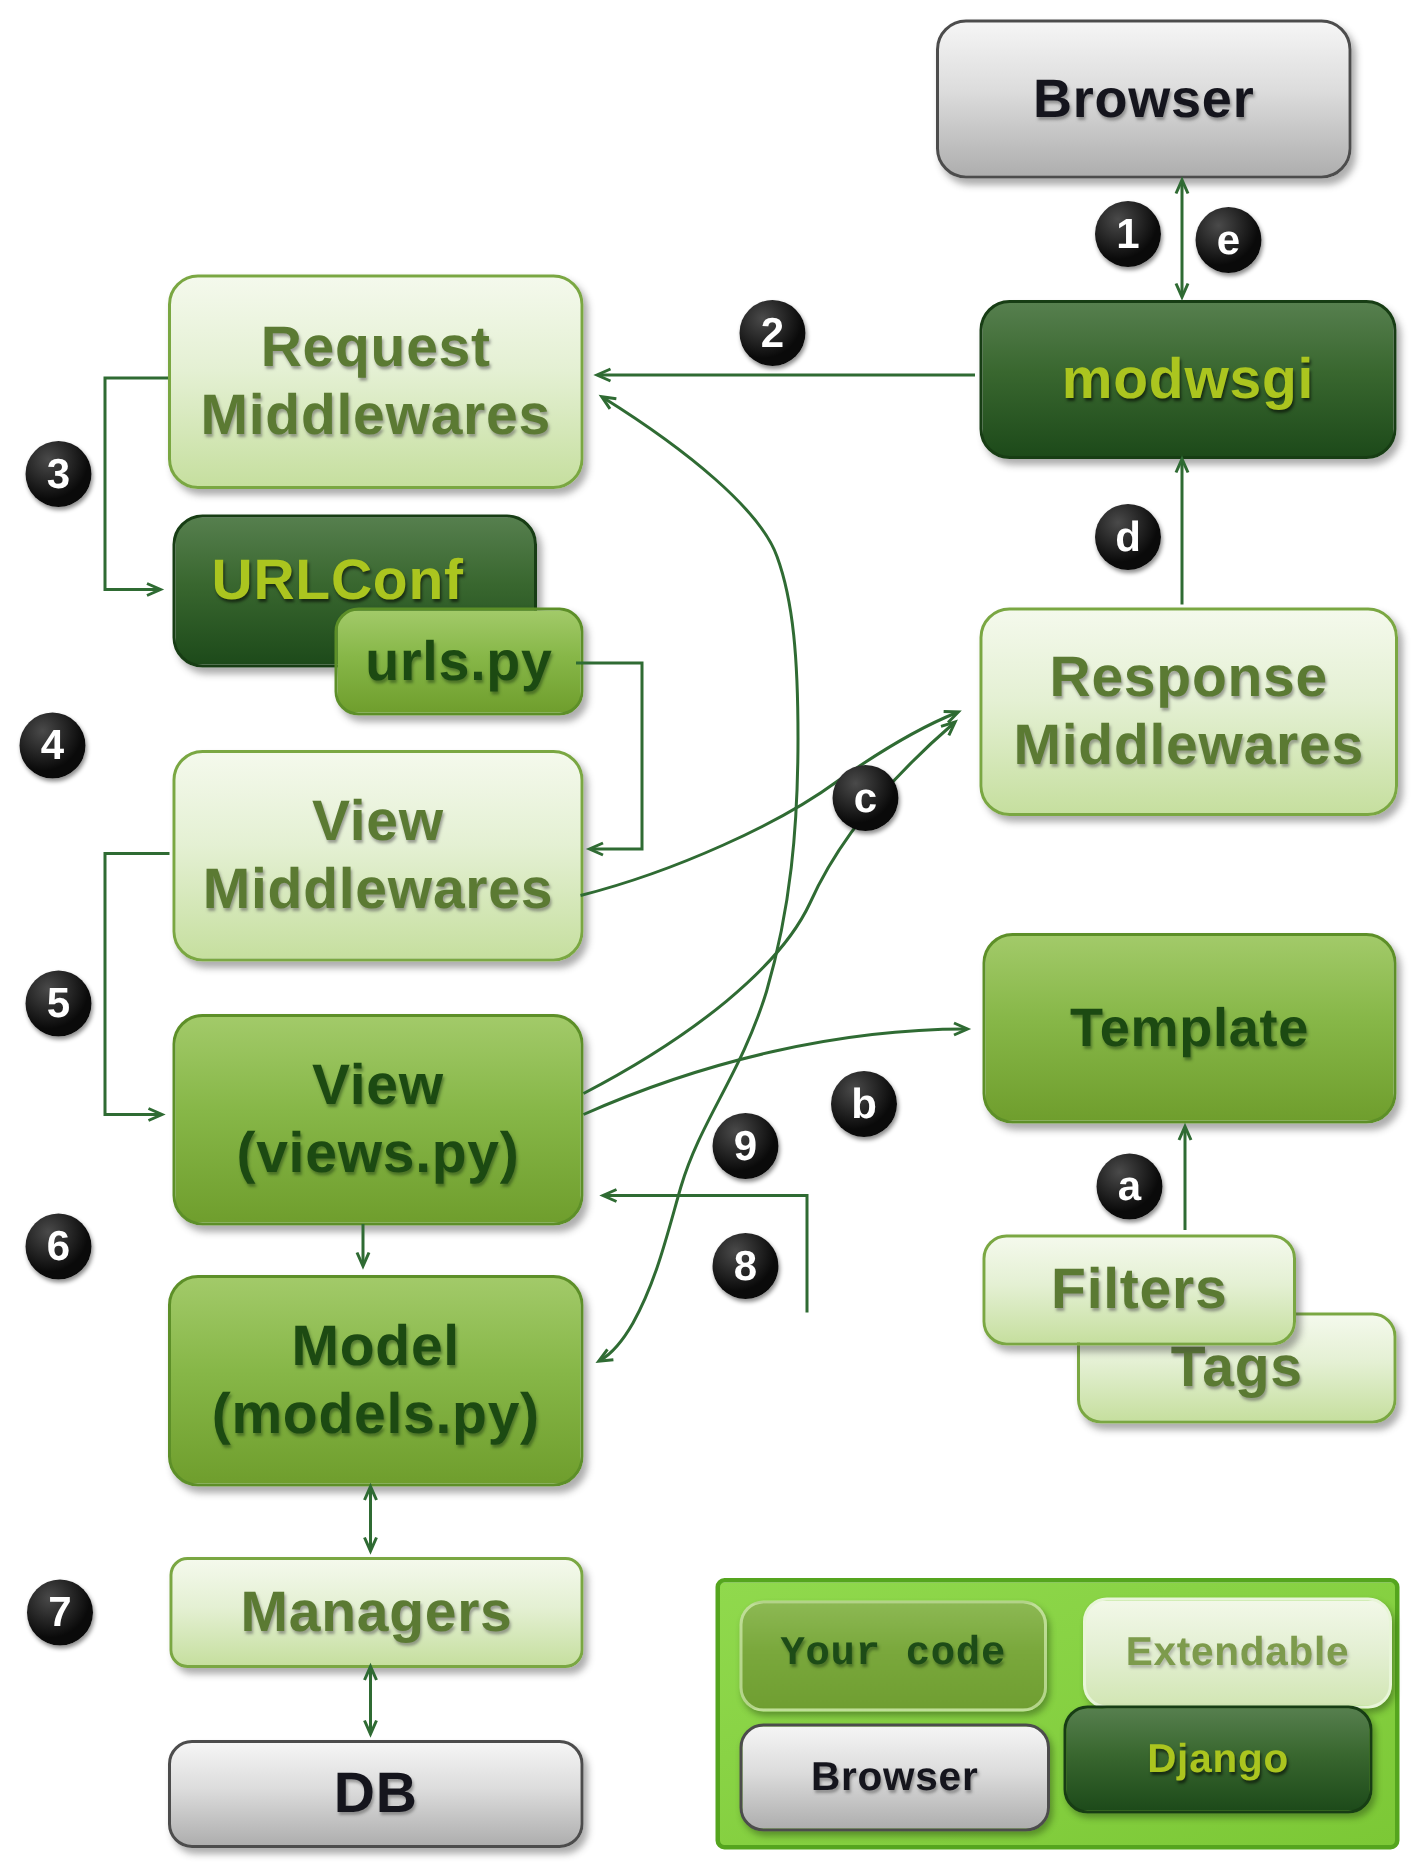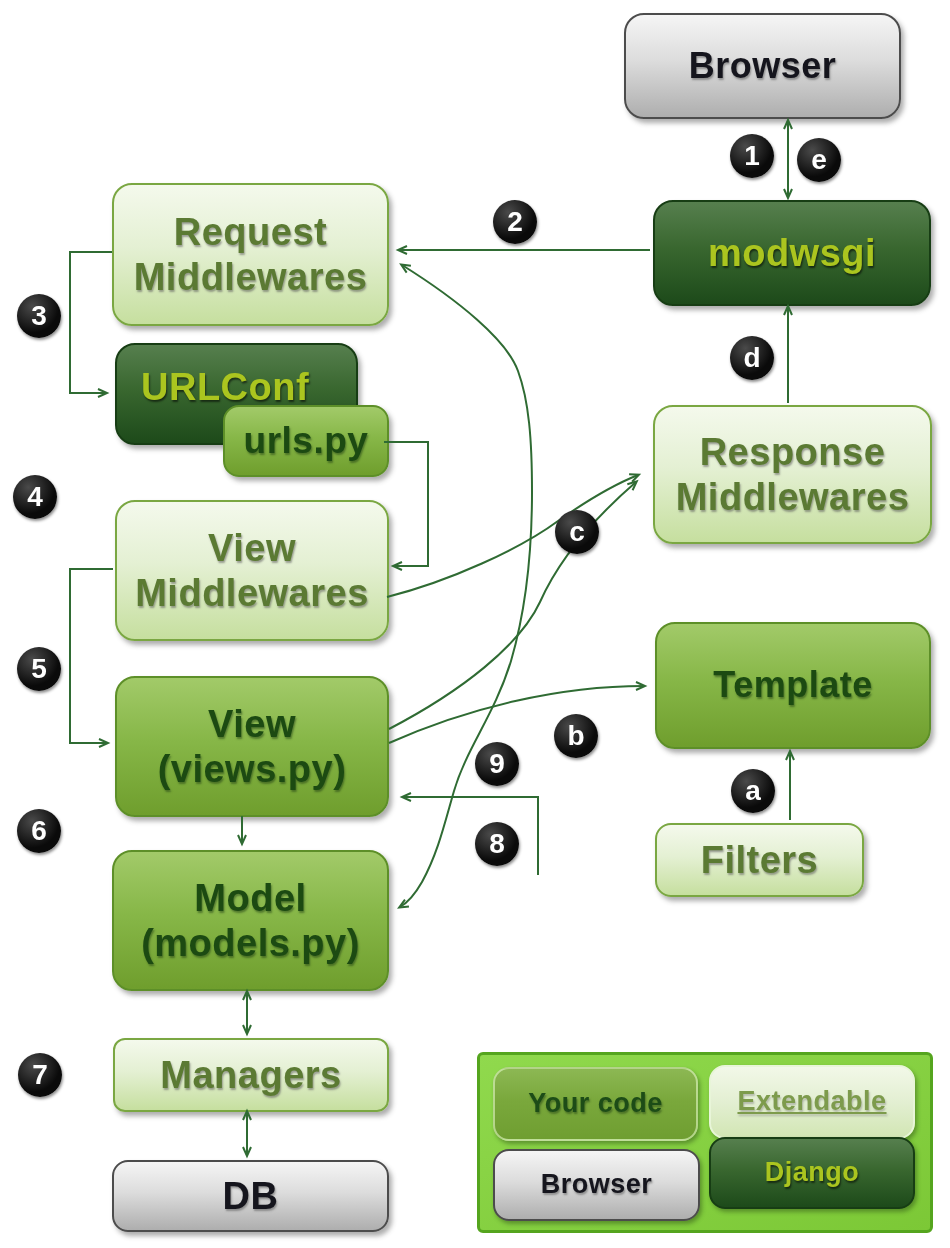--- a/index.html
+++ b/index.html
@@ -75,25 +75,26 @@
 Middlewares</div>
   <div class="node v-medium fs34" style="left:115px;top:676px;width:270px;height:137px;">View
 (views.py)</div>
   <div class="node v-medium fs34" style="left:112px;top:850px;width:273px;height:137px;">Model
 (models.py)</div>
   <div class="node v-light fs34" style="left:113px;top:1038px;width:272px;height:70px;border-radius:12px;">Managers</div>
   <div class="node v-gray fs34" style="left:112px;top:1160px;width:273px;height:68px;border-radius:16px;">DB</div>
   <div class="node v-light fs34" style="left:653px;top:405px;width:275px;height:135px;">Response
 Middlewares</div>
   <div class="node v-medium fs36" style="left:655px;top:622px;width:272px;height:123px;">Template</div>
+  <div class="node v-light fs34" style="left:718px;top:875px;width:209px;height:70px;border-radius:16px;z-index:2;">Tags</div>
   <div class="node v-light fs34" style="left:655px;top:823px;width:205px;height:70px;border-radius:16px;z-index:3;">Filters</div>
 
   <div class="legend">
-    <div class="node lg-yourcode fs27" style="left:13px;top:12px;width:201px;height:70px;">Your code</div>
-    <div class="node lg-extendable fs27" style="left:229px;top:10px;width:202px;height:70px;text-decoration:underline;">Extendable</div>
+    <div class="node lg-yourcode fs27" style="left:13px;top:12px;width:201px;height:70px;font-family:Liberation Mono, monospace;">Your code</div>
+    <div class="node lg-extendable fs27" style="left:242px;top:10px;width:202px;height:70px;">Extendable</div>
     <div class="node v-gray fs27" style="left:13px;top:94px;width:203px;height:68px;border-radius:16px;">Browser</div>
     <div class="node v-dark fs27" style="left:229px;top:82px;width:202px;height:68px;border-radius:16px;">Django</div>
   </div>
 
   <svg class="wires" width="950" height="1248" viewBox="0 0 950 1248">
     <defs>
       <marker id="arw" markerWidth="16" markerHeight="16" refX="10" refY="6" orient="auto-start-reverse" markerUnits="userSpaceOnUse">
         <path d="M2,2 L11,6 L2,10" fill="none" stroke="#2f6b33" stroke-width="2"></path>
       </marker>
     </defs>

